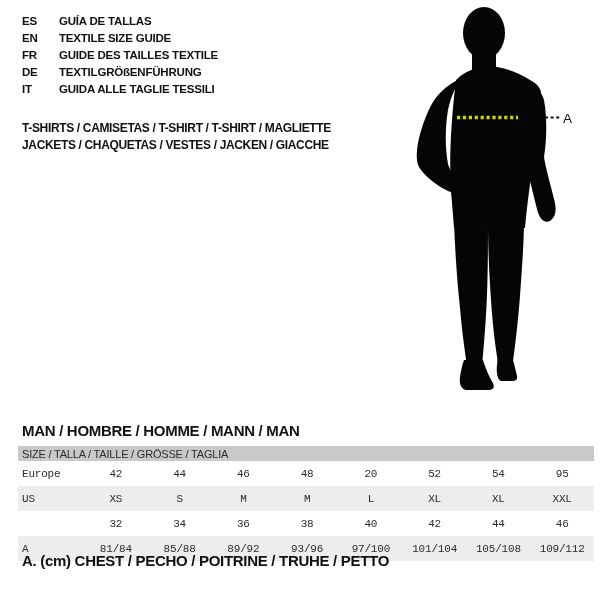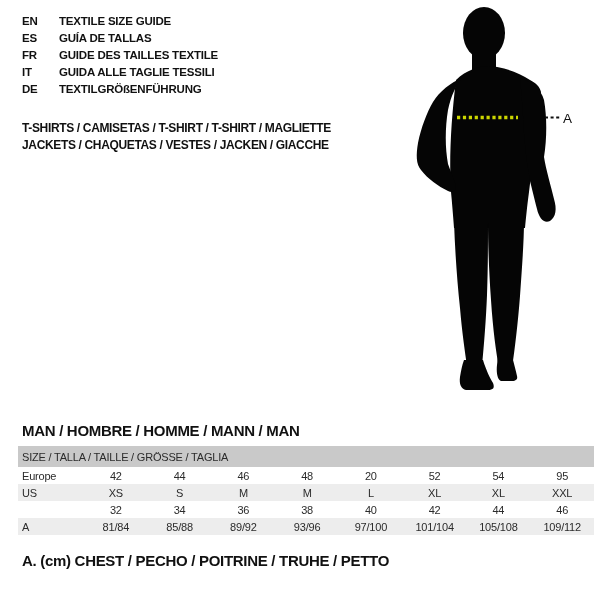--- a/index.html
+++ b/index.html
@@ -38,52 +38,52 @@
   .callout-line{stroke:#101010; stroke-width:2; stroke-dasharray:3 2.6; fill:none;}
   .measure-label{font-family:"Liberation Sans",sans-serif; font-size:13.5px; fill:#101010;}
 
   
   .section-title{left:22px; top:422px; font-weight:700; font-size:15px; letter-spacing:-0.3px; white-space:nowrap;}
 
   
   .size-table-wrap{left:18px; top:446px; width:576px;}
   table{border-collapse:collapse; table-layout:fixed; width:576px; font-size:11px; color:var(--text_table); letter-spacing:-0.2px;}
   td,th{vertical-align:middle; font-weight:400; white-space:nowrap; overflow:hidden;}
-  tr.hdr th{background:var(--header_bg); text-align:left; padding-left:4px; height:21px; font-size:11px;}
-  tr.data{height:17px;}
+  tr.hdr th{background:var(--header_bg); text-align:left; padding-left:4px; height:15px; font-size:11px;}
+  tr.data{height:25px;font-family:Liberation Mono, monospace;}
   tr.alt{background:var(--alt_row_bg);}
   td.lbl{text-align:left; padding-left:4px;}
   td.val{text-align:center;}
 
   
   .footnote{left:22px; top:552px; font-weight:700; font-size:15px; letter-spacing:-0.3px; white-space:nowrap;text-align:right;}
 </style>
 </head>
 <body>
 
 <div class="abs lang-list">
   <div class="lang-row">
+    <span class="lang-code">ES</span>
+    <span class="lang-label">GUÍA DE TALLAS</span>
+  </div>
+  <div class="lang-row">
     <span class="lang-code">EN</span>
     <span class="lang-label">TEXTILE SIZE GUIDE</span>
-  </div>
-  <div class="lang-row">
-    <span class="lang-code">ES</span>
-    <span class="lang-label">GUÍA DE TALLAS</span>
   </div>
   <div class="lang-row">
     <span class="lang-code">FR</span>
     <span class="lang-label">GUIDE DES TAILLES TEXTILE</span>
   </div>
   <div class="lang-row">
+    <span class="lang-code">DE</span>
+    <span class="lang-label">TEXTILGRÖßENFÜHRUNG</span>
+  </div>
+  <div class="lang-row">
     <span class="lang-code">IT</span>
     <span class="lang-label">GUIDA ALLE TAGLIE TESSILI</span>
-  </div>
-  <div class="lang-row">
-    <span class="lang-code">DE</span>
-    <span class="lang-label">TEXTILGRÖßENFÜHRUNG</span>
   </div>
 </div>
 
 <div class="abs categories">
   <div>T-SHIRTS / CAMISETAS / T-SHIRT / T-SHIRT / MAGLIETTE</div>
   <div>JACKETS / CHAQUETAS / VESTES / JACKEN / GIACCHE</div>
 </div>
 
 <div class="abs figure-wrap">
   <svg viewBox="0 0 185 400" xmlns="http://www.w3.org/2000/svg">

